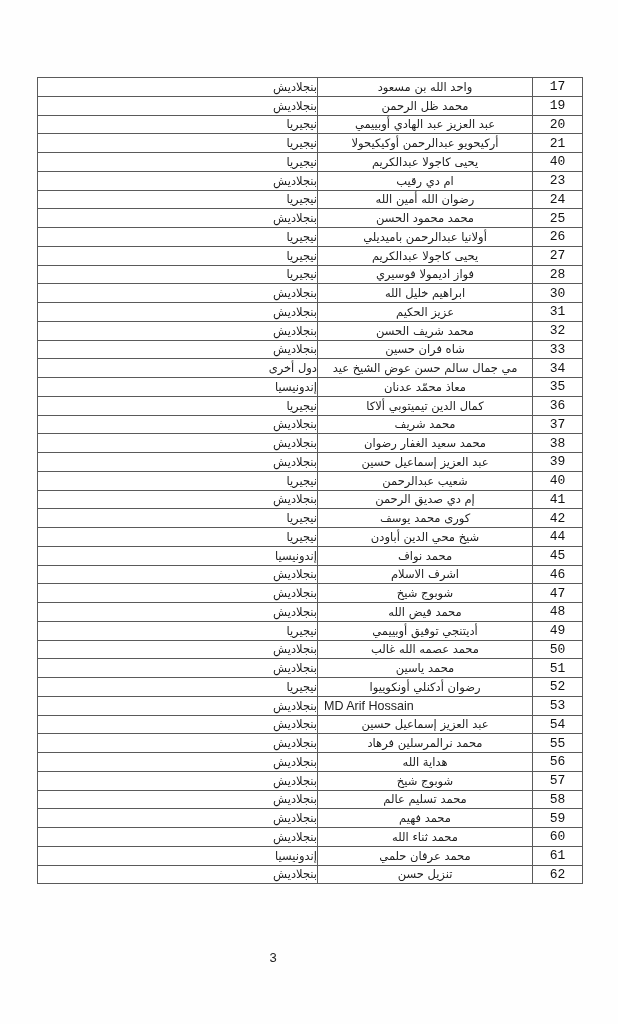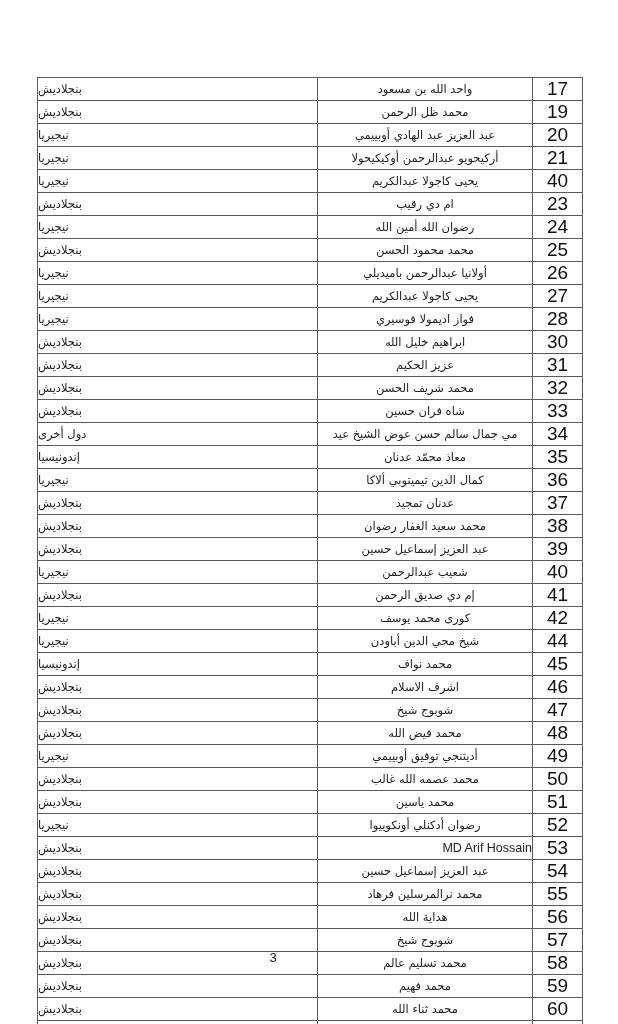--- a/index.html
+++ b/index.html
@@ -27,47 +27,47 @@
   table.names-table td {
     border: 1px solid #5a5a5a;
     height: 17.76px;
     padding: 0;
     vertical-align: middle;
     overflow: hidden;
     white-space: nowrap;
   }
   td.country {
     direction: rtl;
-    text-align: left;
+    text-align: right;
     padding-right: 4px;
     font-size: 11.5px;
     color: #1d1d1d;
     font-family: "DejaVu Sans", sans-serif;
   }
   td.name {
     direction: rtl;
     text-align: center;
     padding-right: 8px;
     font-size: 11.5px;
     color: #1d1d1d;
     font-family: "DejaVu Sans", sans-serif;
   }
   td.name.latin {
     direction: ltr;
-    text-align: right;
+    text-align: left;
     padding-left: 6px;
     padding-right: 0;
     font-family: "Liberation Sans", sans-serif;
     font-size: 12.5px;
     color: #222222;
   }
   td.num {
     text-align: center;
-    font-family: Liberation Sans, sans-serif;
-    font-size: 19px;
+    font-family: Liberation Mono, monospace;
+    font-size: 13px;
     color: #111111;
   }
   .page-number {
     position: absolute;
     left: 0;
     top: 950px;
     width: 546px;
     text-align: center;
     font-family: "Liberation Sans", sans-serif;
     font-size: 13px;
@@ -171,21 +171,21 @@
       <td class="name">معاذ محمّد عدنان</td>
       <td class="num">35</td>
     </tr>
         <tr>
       <td class="country">نيجيريا</td>
       <td class="name">كمال الدين تيميتوبي ألاكا</td>
       <td class="num">36</td>
     </tr>
         <tr>
       <td class="country">بنجلاديش</td>
-      <td class="name">عدنان تمجيد</td>
+      <td class="name">محمد شريف</td>
       <td class="num">37</td>
     </tr>
         <tr>
       <td class="country">بنجلاديش</td>
       <td class="name">محمد سعيد الغفار رضوان</td>
       <td class="num">38</td>
     </tr>
         <tr>
       <td class="country">بنجلاديش</td>
       <td class="name">عبد العزيز إسماعيل حسين</td>

